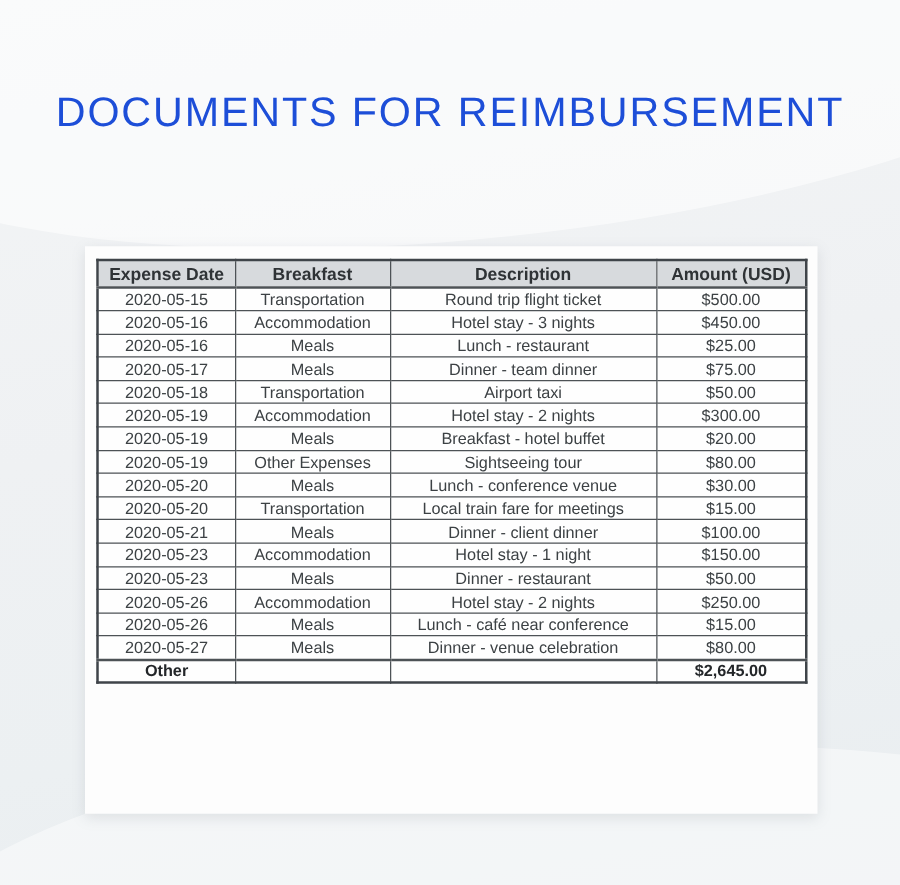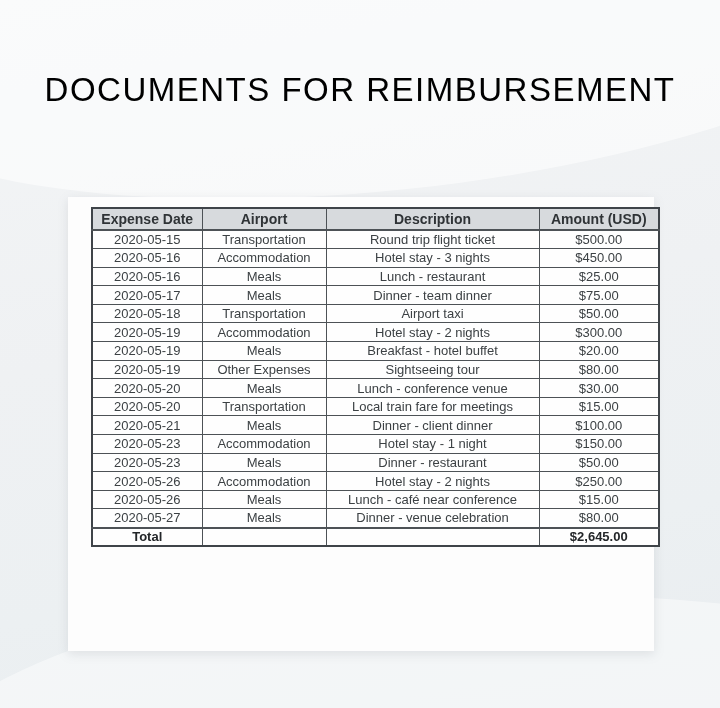--- a/index.html
+++ b/index.html
@@ -25,34 +25,34 @@
     width: 1100px; height: 210px;
     background: rgba(255,255,255,0.45);
     transform: rotate(-4deg);
     border-radius: 40% 60% 0 0 / 90% 70% 0 0;
     pointer-events: none;
   }
   .title {
     position: absolute;
     top: 64px; left: 0; right: 0;
     text-align: center;
-    color: #000000;
+    color: #1d4ed8;
     font-size: 33px;
     font-weight: 500;
     letter-spacing: 1.5px;
     line-height: 52px;
     user-select: none;
   }
   .card {
     position: absolute;
     left: 68px; top: 197px;
     width: 586px; height: 454px;
     background: #fdfdfd;
     box-shadow: 0 3px 10px rgba(120,130,140,0.18);
-    padding: 10px 23px;
+    padding: 10px 9px;
   }
   table.expense-table {
     width: 567px;
     border-collapse: collapse;
     table-layout: fixed;
     border: 2px solid #3f4449;
   }
   .expense-table th, .expense-table td {
     border: 1.5px solid #4d5256;
     text-align: center;
@@ -100,21 +100,21 @@
   <table class="expense-table">
     <colgroup>
       <col class="c-date">
       <col class="c-category">
       <col class="c-description">
       <col class="c-amount">
     </colgroup>
     <thead>
       <tr>
         <th>Expense Date</th>
-        <th>Airport</th>
+        <th>Breakfast</th>
         <th>Description</th>
         <th>Amount (USD)</th>
       </tr>
     </thead>
     <tbody>
         <tr>
           <td>2020-05-15</td>
           <td>Transportation</td>
           <td>Round trip flight ticket</td>
           <td>$500.00</td>
@@ -205,20 +205,20 @@
         </tr>
         <tr>
           <td>2020-05-27</td>
           <td>Meals</td>
           <td>Dinner - venue celebration</td>
           <td>$80.00</td>
         </tr>
       </tbody>
     <tfoot>
       <tr class="total-row">
-        <td>Total</td>
+        <td>Other</td>
         <td></td>
         <td></td>
         <td>$2,645.00</td>
       </tr>
     </tfoot>
   </table>
 </div>
 
 </body></html>

